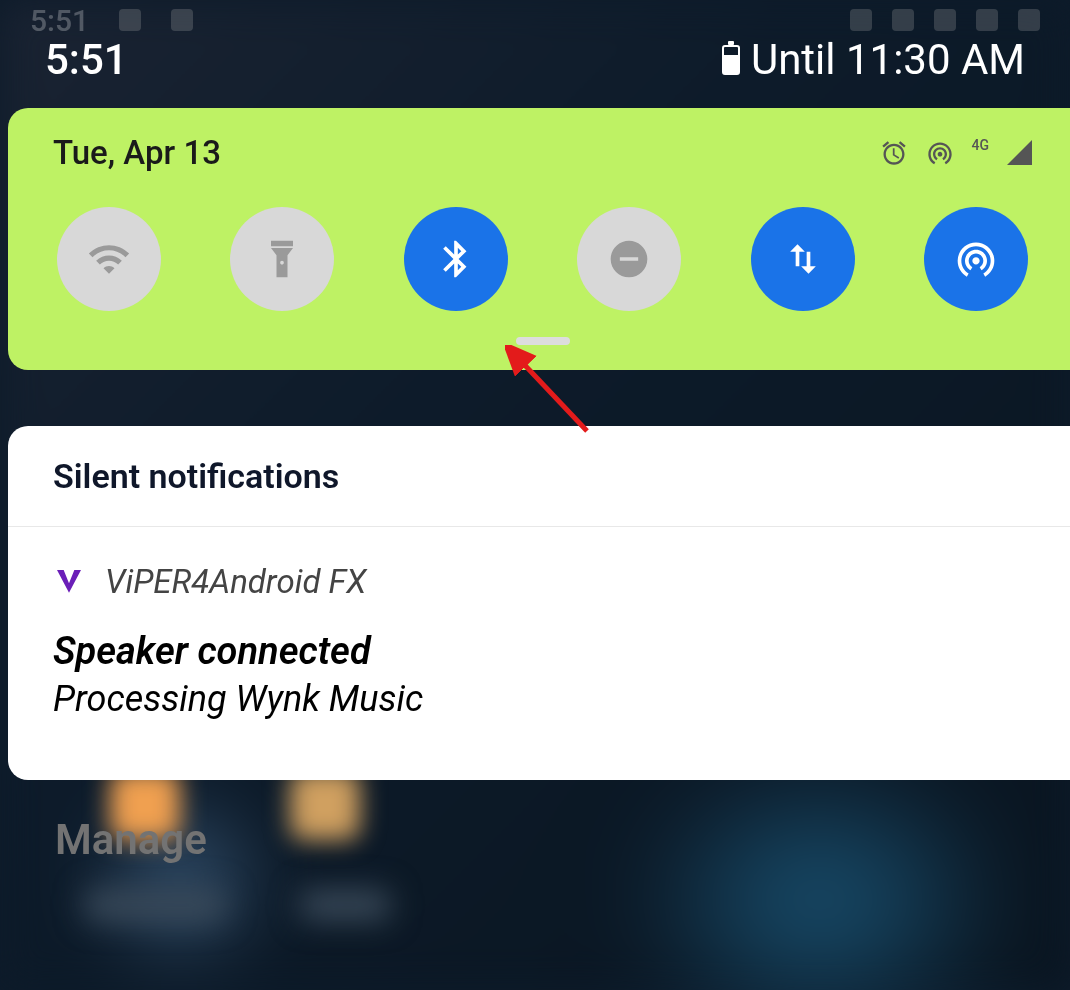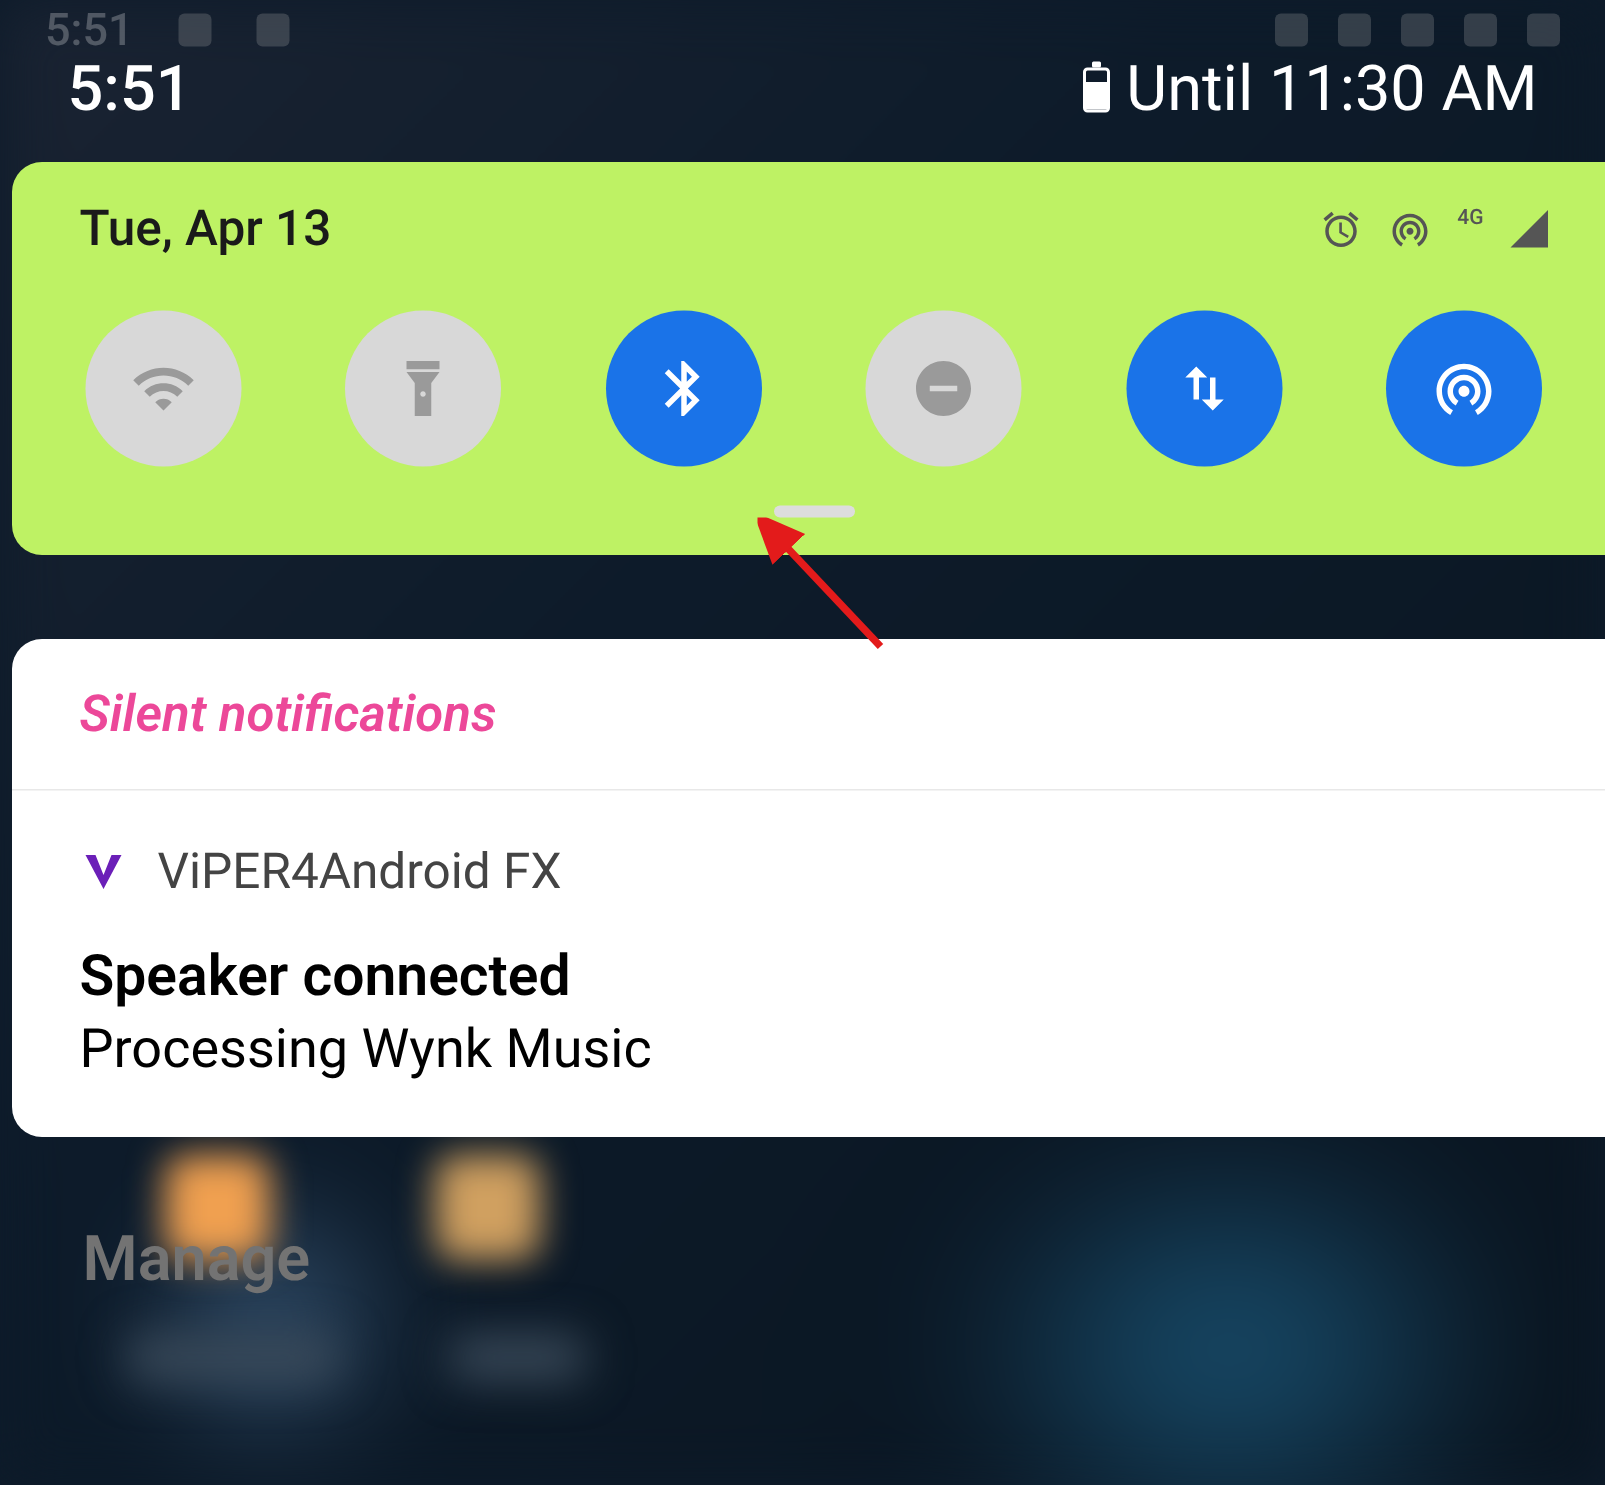--- a/index.html
+++ b/index.html
@@ -249,27 +249,27 @@
     top: 426px;
     left: 8px;
     right: 0;
     background: #fff;
     border-radius: 20px 0 0 20px;
     overflow: hidden;
   }
   .notif-section-header {
     font-size: 34px;
     font-weight: 600;
-    color: #ec4899;
+    color: #0f172a;
     padding: 30px 45px;
     border-bottom: 1px solid #e8e8e8;
+  }
+  .notif-item {
+    padding: 35px 45px 60px;
     font-style: italic;
-  }
-  .notif-item {
-    padding: 35px 45px 38px;
   }
   .notif-app-row {
     display: flex;
     align-items: center;
     gap: 20px;
     margin-bottom: 28px;
   }
   .notif-app-icon {
     width: 32px;
     height: 32px;

